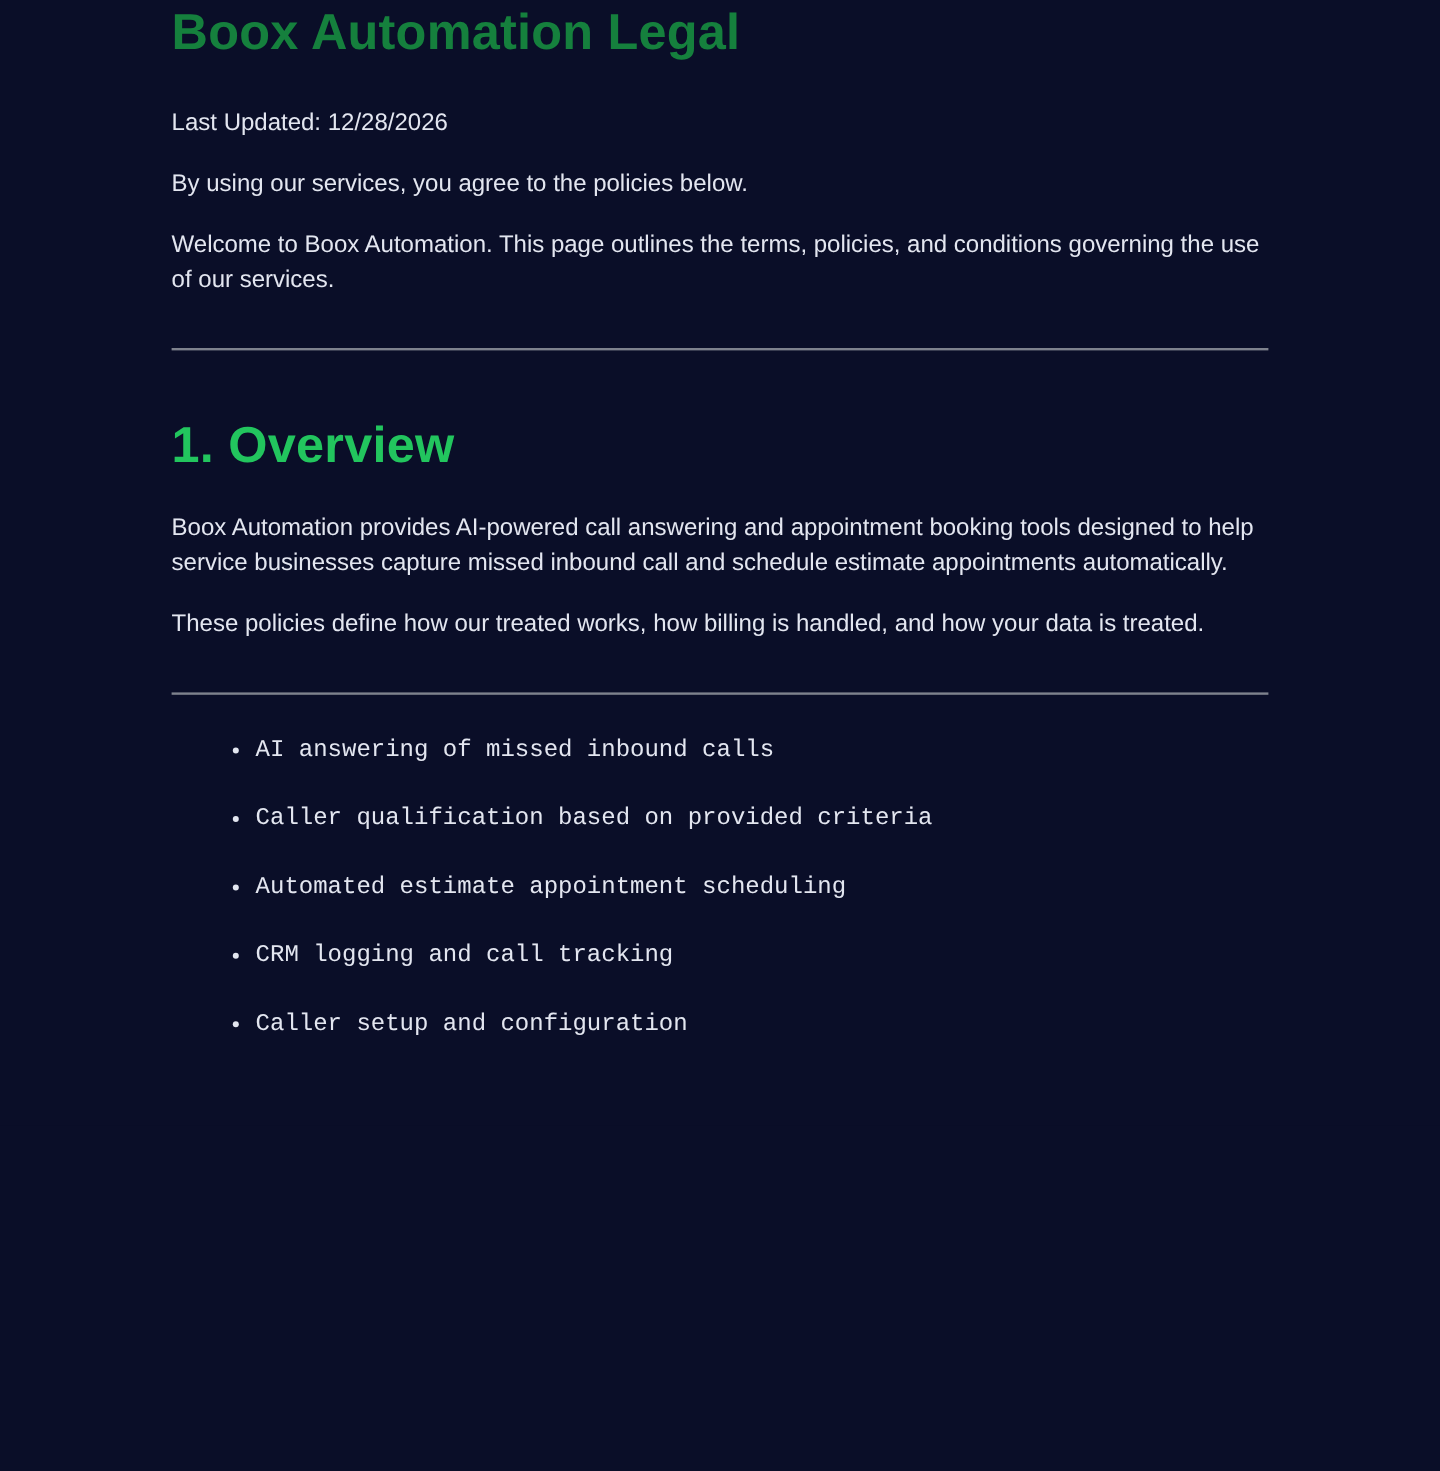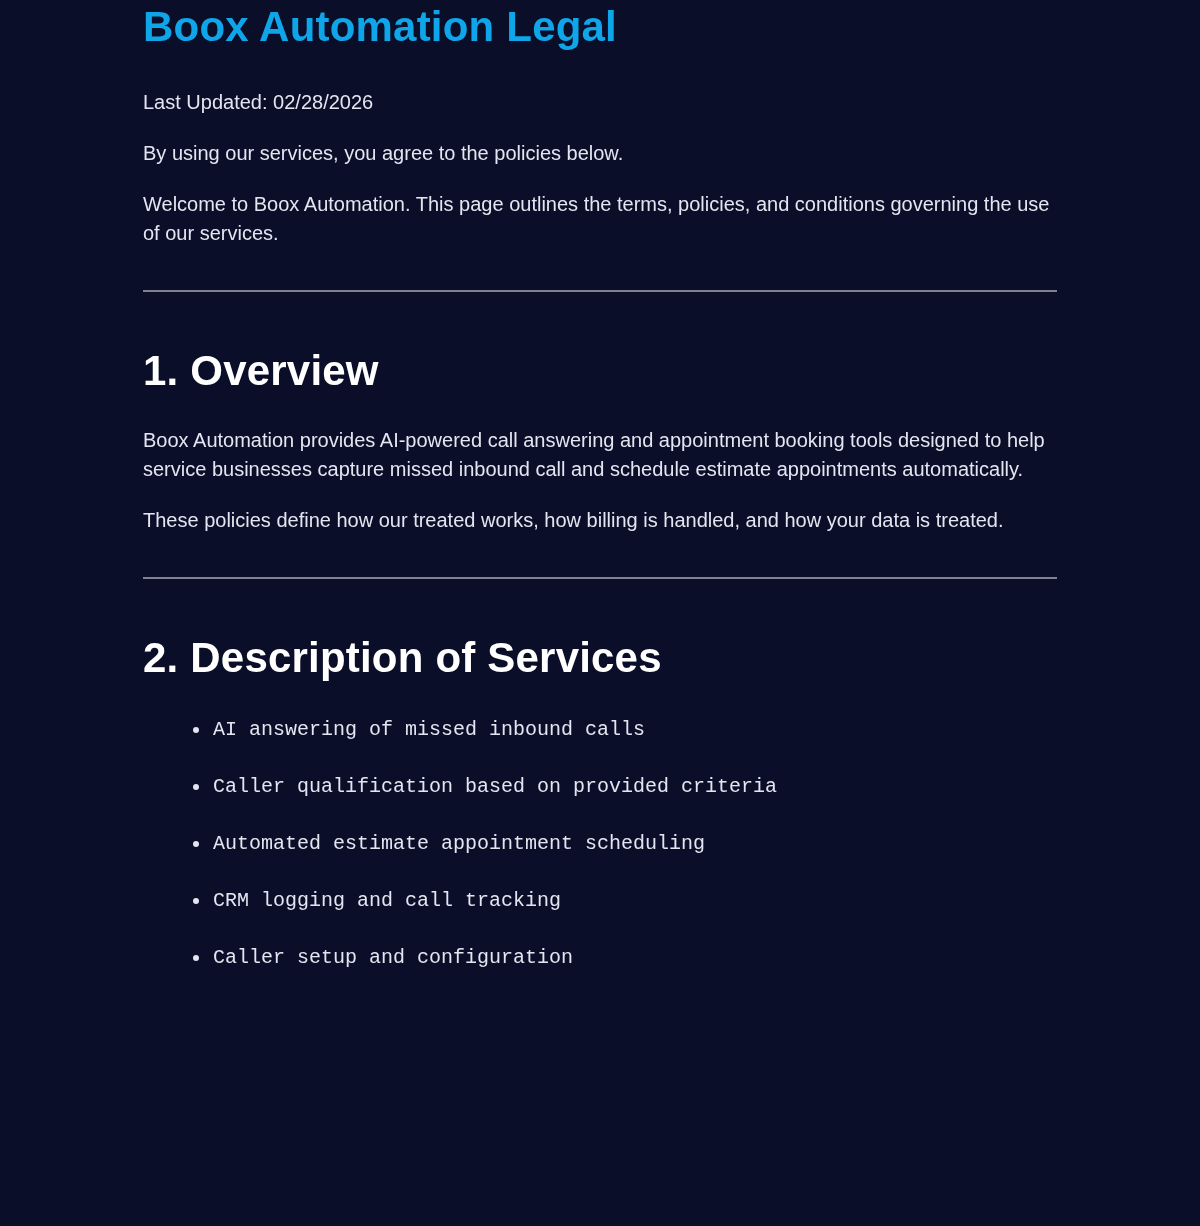--- a/index.html
+++ b/index.html
@@ -14,29 +14,29 @@
     color: #e3e6f0;
     font-family: "Liberation Sans", sans-serif;
     font-size: 20px;
     line-height: 29px;
     -webkit-font-smoothing: antialiased;
   }
   h1.doc-title {
     font-size: 42px;
     line-height: 50px;
     font-weight: bold;
-    color: #0ea5e9;
+    color: #15803d;
     margin: 0 0 36px 0;
     letter-spacing: 0.2px;
   }
   h2.section-heading {
     font-size: 42px;
     line-height: 50px;
     font-weight: bold;
-    color: #ffffff;
+    color: #22c55e;
     margin: 54px 0 30px 0;
     letter-spacing: 0.2px;
   }
   p {
     margin: 0 0 22px 0;
   }
   hr.divider {
     border: none;
     border-top: 2px solid #7e828d;
     margin: 42px 0 0 0;
@@ -56,37 +56,36 @@
     margin-bottom: 0;
   }
 </style>
 </head>
 <body>
 
 <div class="page">
 
   <h1 class="doc-title">Boox Automation Legal</h1>
 
-  <p>Last Updated: 02/28/2026</p>
+  <p>Last Updated: 12/28/2026</p>
 
   <p>By using our services, you agree to the policies below.</p>
 
   <p>Welcome to Boox Automation. This page outlines the terms, policies, and conditions governing the use of our services.</p>
 
   <hr class="divider">
 
   <h2 class="section-heading">1. Overview</h2>
 
   <p>Boox Automation provides AI-powered call answering and appointment booking tools designed to help service businesses capture missed inbound call and schedule estimate appointments automatically.</p>
 
   <p>These policies define how our treated works, how billing is handled, and how your data is treated.</p>
 
   <hr class="divider">
 
-  <h2 class="section-heading">2. Description of Services</h2>
 
 
   <ul class="bullet-list">
     <li>AI answering of missed inbound calls</li>
     <li>Caller qualification based on provided criteria</li>
     <li>Automated estimate appointment scheduling</li>
     <li>CRM logging and call tracking</li>
     <li>Caller setup and configuration</li>
   </ul>
 

